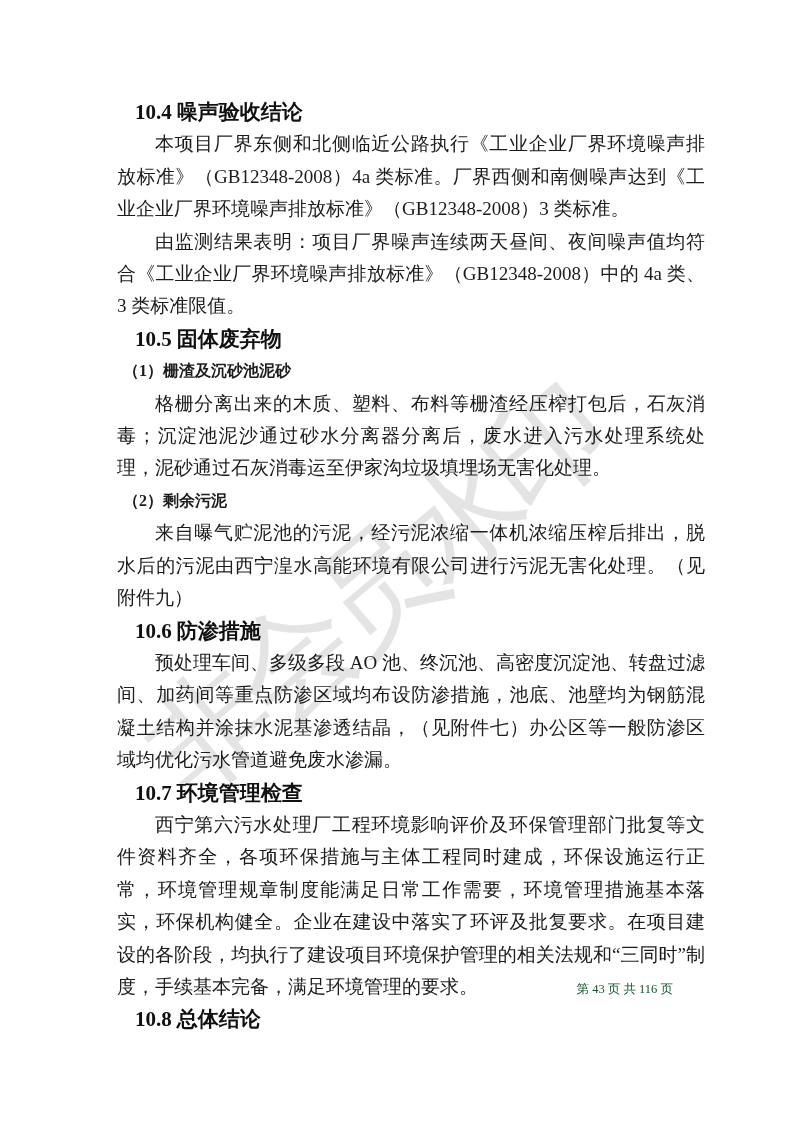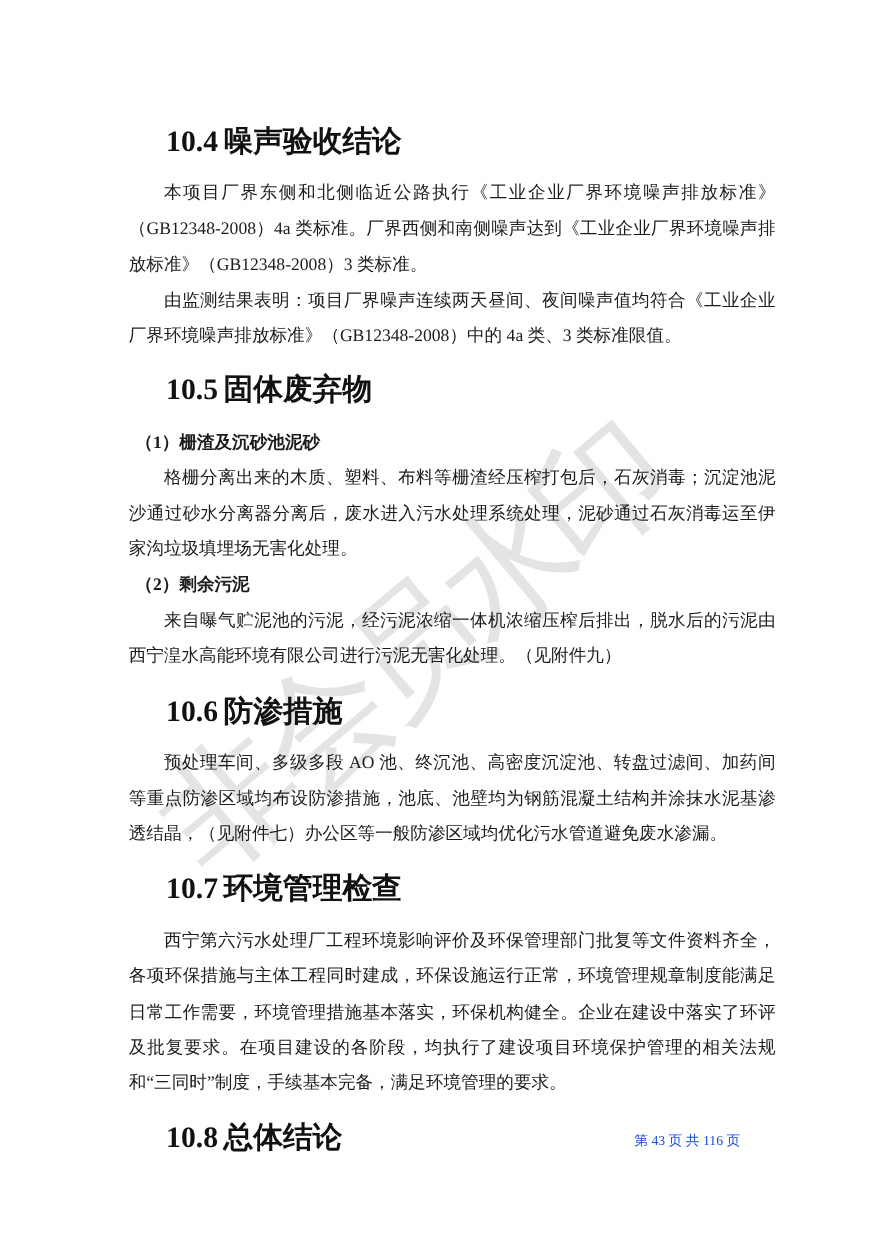--- a/index.html
+++ b/index.html
@@ -22,51 +22,51 @@
     z-index: 0;
     user-select: none;
   }
   .content {
     position: absolute;
     left: 117px; top: 96px;
     width: 588px;
     z-index: 1;
   }
   h2.sec {
-    font-size: 27px;
+    font-size: 21px;
     font-weight: bold;
     line-height: 32.4px;
-    margin: 16px;
+    margin: 0;
     text-indent: 18px;
     color: #111;
   }
   h2.sec .h-num { margin-right: 5px; }
   p.body {
-    font-size: 16px;
+    font-size: 19px;
     line-height: 32.4px;
     margin: 0;
     text-indent: 2em;
     text-align: justify;
     color: #1c1c1c;
   }
   p.sub {
     font-size: 16px;
     line-height: 32.4px;
     margin: 0;
     text-indent: 6px;
     color: #1c1c1c;
     font-weight: bold;
   }
   .footer {
     position: absolute;
-    top: 1028px;
+    top: 980px;
     right: 120px;
     font-size: 12.5px;
     line-height: 18px;
-    color: #1d4ed8;
+    color: #14532d;
     z-index: 1;
   }
 </style>
 </head>
 <body>
 
 <div class="watermark">非会员水印</div>
 
 <div class="content">
 

